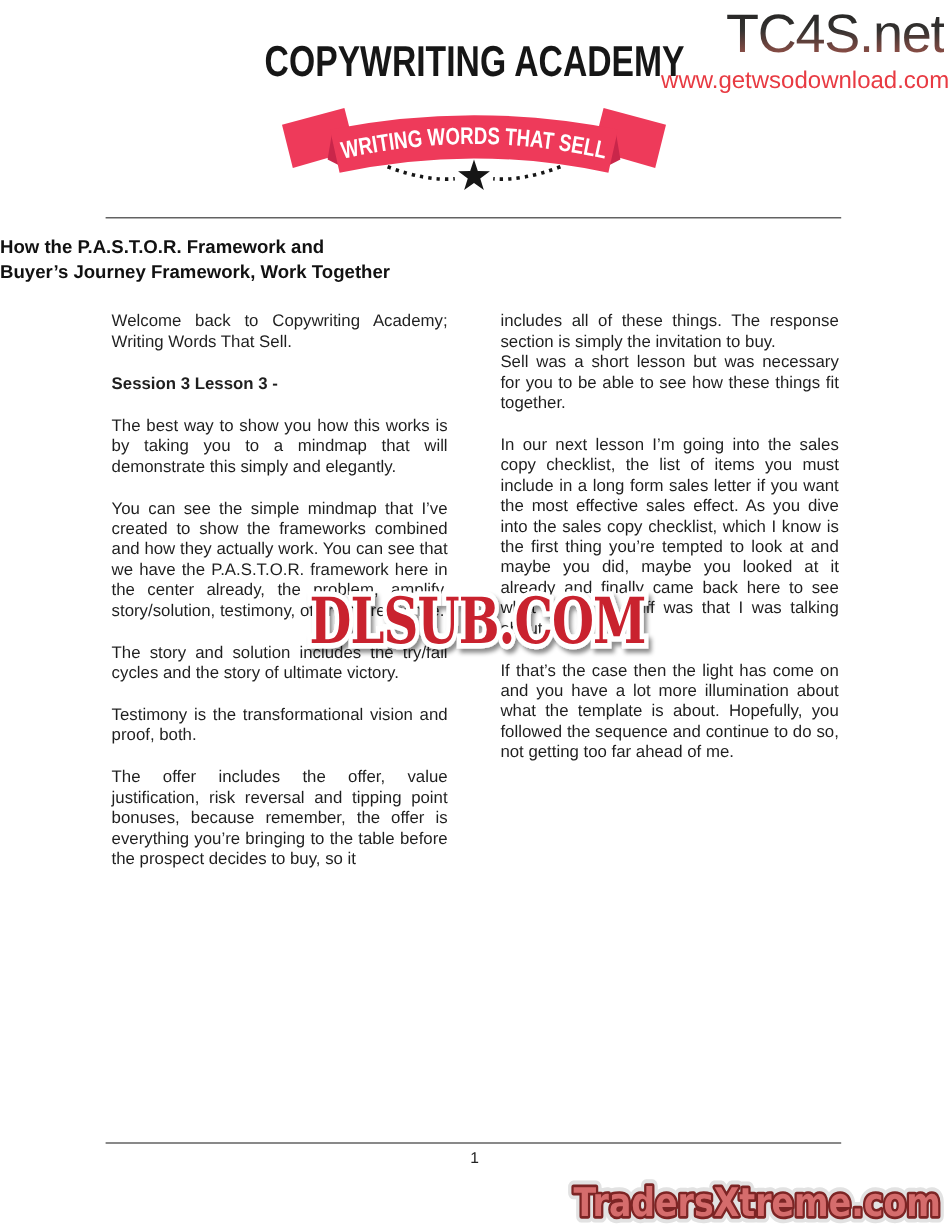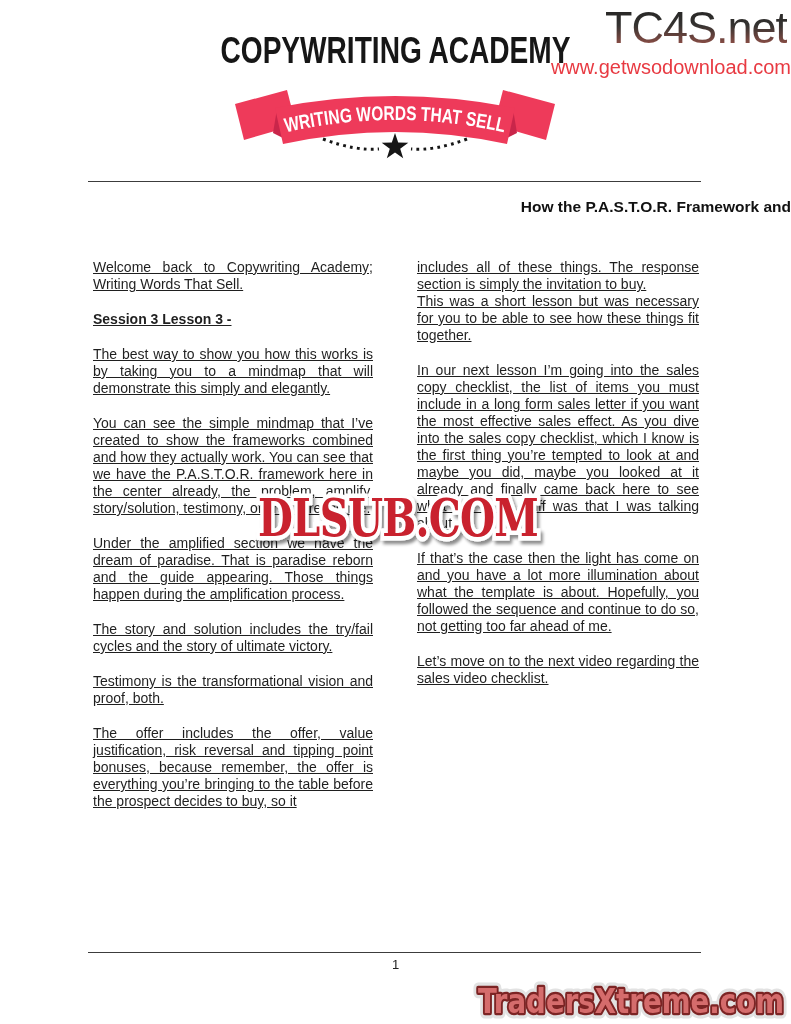--- a/index.html
+++ b/index.html
@@ -27,29 +27,29 @@
     -webkit-background-clip:text;background-clip:text;color:transparent;
     white-space:nowrap;
   }
   .ribbon-svg{left:233px;top:84px;z-index:1;}
 
   
   .rule{height:0;border-top:1.5px solid #3c3c3c;}
   .rule-top{left:88px;top:181px;width:613px;}
   .rule-bottom{left:88px;top:952px;width:613px;}
   .doc-title{
-    left:0;right:0;top:196px;text-align:right;
+    left:0;right:0;top:196px;text-align:left;
     font-size:15.5px;font-weight:bold;color:#111;line-height:21px;
   }
 
   
   .col{top:259px;text-align:justify;font-size:14px;line-height:17px;color:#1f1f1f;}
   .col-left{left:93px;width:280px;}
   .col-right{left:417px;width:282px;}
-  .col p{margin:0 0 18px 0;text-decoration:underline;}
+  .col p{margin:0 0 18px 0;}
   .col p.no-gap{margin-bottom:0;}
   .col p.bold{font-weight:bold;}
 
   
   .page-num{left:0;right:0;top:957px;text-align:center;font-size:13px;color:#222;}
   .wm-dlsub{left:248px;top:482px;z-index:5;}
   .wm-traders{left:472px;top:980px;z-index:5;}
 </style>
 </head>
 <body>
@@ -78,39 +78,38 @@
 
     <path d="M 90,55 Q 122,67 146,65" fill="none" stroke="#161616" stroke-width="3" stroke-dasharray="2.8 4.2"></path>
     <path d="M 234,55 Q 202,67 178,65" fill="none" stroke="#161616" stroke-width="3" stroke-dasharray="2.8 4.2"></path>
 
     <polygon points="162,49 165.2,58.6 175.3,58.7 167.2,64.7 170.2,74.3 162,68.5 153.8,74.3 156.8,64.7 148.7,58.7 158.8,58.6" fill="#161616"></polygon>
   </svg>
 
   <div class="abs rule rule-top"></div>
   <div class="abs doc-title">
     <div>How the P.A.S.T.O.R. Framework and</div>
+    <div>Buyer’s Journey Framework, Work Together</div>
   </div>
 
   <div class="abs col col-left">
     <p>Welcome back to Copywriting Academy; Writing Words That Sell.</p>
     <p class="bold">Session 3 Lesson 3 -</p>
     <p>The best way to show you how this works is by taking you to a mindmap that will demonstrate this simply and elegantly.</p>
     <p>You can see the simple mindmap that I’ve created to show the frameworks combined and how they actually work. You can see that we have the P.A.S.T.O.R. framework here in the center already, the problem, amplify, story/solution, testimony, offer and response.</p>
-    <p>Under the amplified section we have the dream of paradise. That is paradise reborn and the guide appearing. Those things happen during the amplification process.</p>
     <p>The story and solution includes the try/fail cycles and the story of ultimate victory.</p>
     <p>Testimony is the transformational vision and proof, both.</p>
     <p>The offer includes the offer, value justification, risk reversal and tipping point bonuses, because remember, the offer is everything you’re bringing to the table before the prospect decides to buy, so it</p>
   </div>
 
   <div class="abs col col-right">
     <p class="no-gap">includes all of these things. The response section is simply the invitation to buy.</p>
-    <p>This was a short lesson but was necessary for you to be able to see how these things fit together.</p>
+    <p>Sell was a short lesson but was necessary for you to be able to see how these things fit together.</p>
     <p>In our next lesson I’m going into the sales copy checklist, the list of items you must include in a long form sales letter if you want the most effective sales effect. As you dive into the sales copy checklist, which I know is the first thing you’re tempted to look at and maybe you did, maybe you looked at it already and finally came back here to see what the other stuff was that I was talking about.</p>
     <p>If that’s the case then the light has come on and you have a lot more illumination about what the template is about. Hopefully, you followed the sequence and continue to do so, not getting too far ahead of me.</p>
-    <p>Let’s move on to the next video regarding the sales video checklist.</p>
   </div>
 
   <svg class="abs wm-dlsub" width="300" height="72" viewBox="0 0 300 72">
     <defs>
       <filter id="dlsub-shadow" x="-20%" y="-20%" width="140%" height="150%">
         <feDropShadow dx="2.5" dy="3.5" stdDeviation="1.6" flood-color="#000000" flood-opacity="0.45"></feDropShadow>
       </filter>
     </defs>
     <text x="150" y="54" text-anchor="middle" font-family="DejaVu Serif, serif" font-size="53" font-weight="bold" letter-spacing="-1" fill="#c9202e" stroke="#ffffff" stroke-width="9" paint-order="stroke" textLength="280" lengthAdjust="spacingAndGlyphs" filter="url(#dlsub-shadow)">DLSUB.COM</text>
   </svg>

